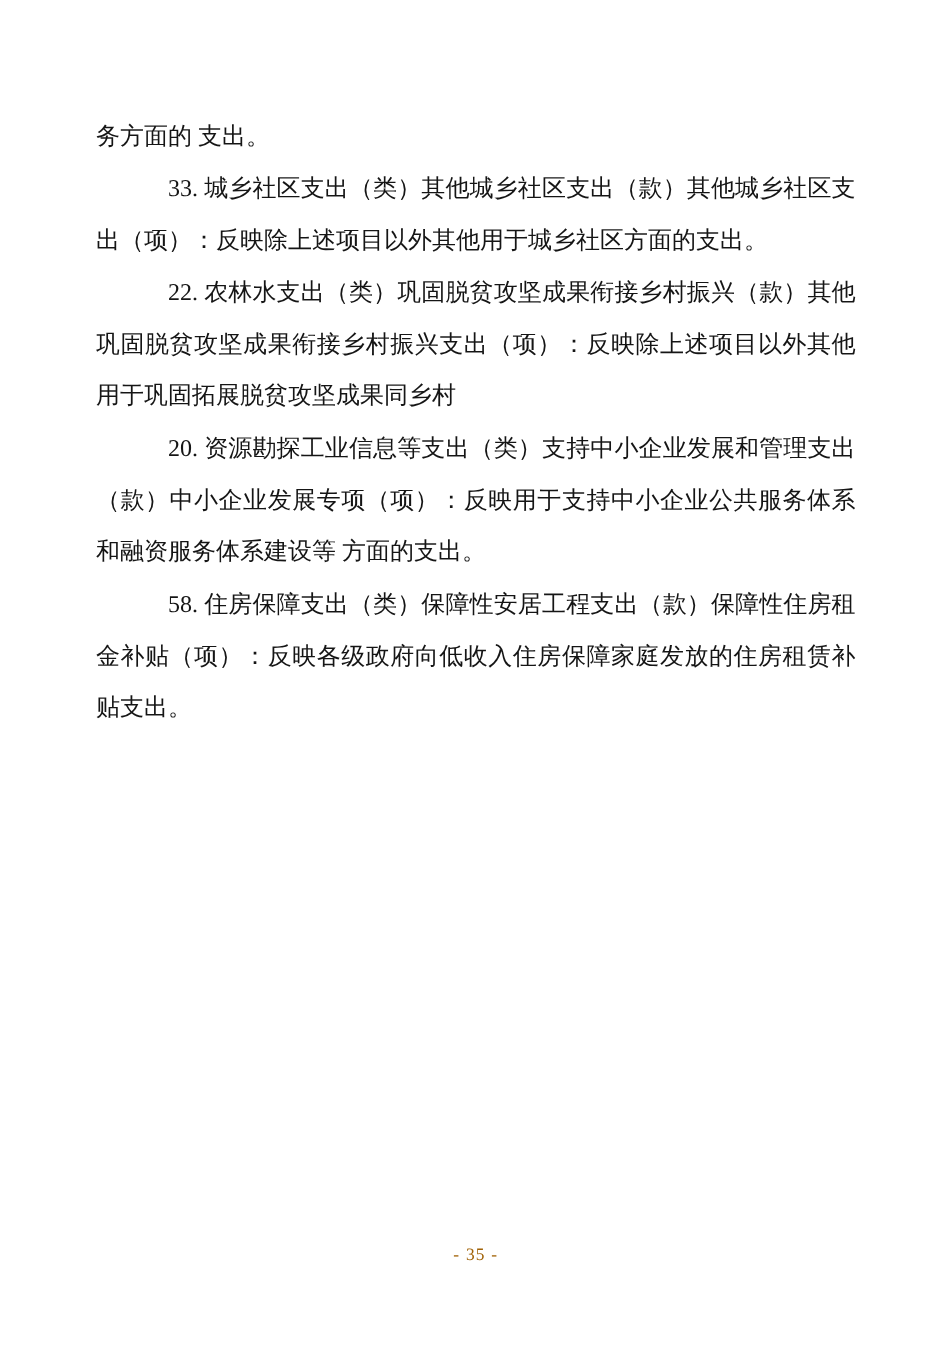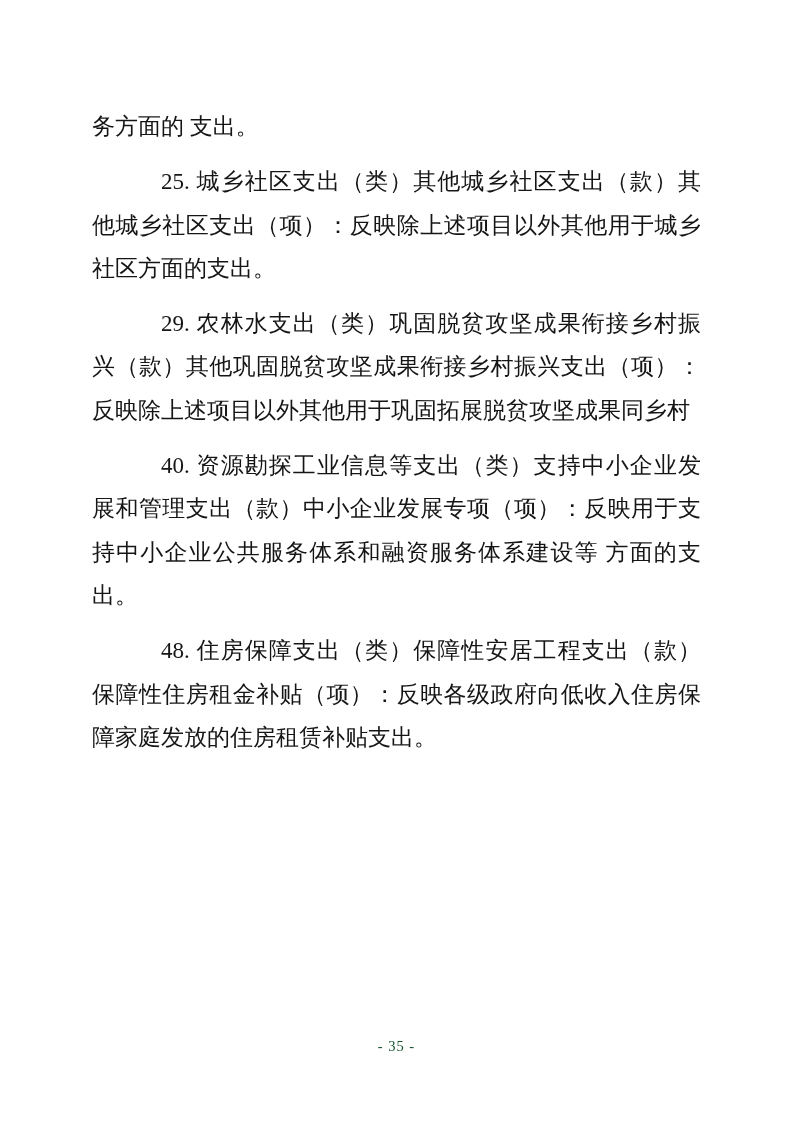--- a/index.html
+++ b/index.html
@@ -16,48 +16,48 @@
     font-family: "Liberation Serif", "DejaVu Serif", serif;
     color: #151515;
   }
   .content {
     position: absolute;
     left: 80px;
     top: 93px;
     width: 633px;
   }
   .para {
-    margin: 12px;
+    margin: 0;
     padding: 0;
-    font-size: 23px;
+    font-size: 20px;
     line-height: 43.3px;
     text-align: justify;
     text-justify: inter-ideograph;
     text-indent: 3em;
     word-break: break-all;
   }
   .para.no-indent {
     text-indent: 0;
   }
   .footer {
     position: absolute;
     left: 0;
     right: 0;
     top: 1038px;
     text-align: center;
     font-size: 14.5px;
-    color: #14532d;
+    color: #a16207;
     letter-spacing: 1px;
   }
 </style>
 </head>
 <body>
 
 <div class="page">
   <div class="content">
     <p class="para no-indent">务方面的 支出。</p>
-    <p class="para">25. 城乡社区支出（类）其他城乡社区支出（款）其他城乡社区支出（项）：反映除上述项目以外其他用于城乡社区方面的支出。</p>
-    <p class="para">29. 农林水支出（类）巩固脱贫攻坚成果衔接乡村振兴（款）其他巩固脱贫攻坚成果衔接乡村振兴支出（项）：反映除上述项目以外其他用于巩固拓展脱贫攻坚成果同乡村</p>
-    <p class="para">40. 资源勘探工业信息等支出（类）支持中小企业发展和管理支出（款）中小企业发展专项（项）：反映用于支持中小企业公共服务体系和融资服务体系建设等 方面的支出。</p>
-    <p class="para">48. 住房保障支出（类）保障性安居工程支出（款）保障性住房租金补贴（项）：反映各级政府向低收入住房保障家庭发放的住房租赁补贴支出。</p>
+    <p class="para">33. 城乡社区支出（类）其他城乡社区支出（款）其他城乡社区支出（项）：反映除上述项目以外其他用于城乡社区方面的支出。</p>
+    <p class="para">22. 农林水支出（类）巩固脱贫攻坚成果衔接乡村振兴（款）其他巩固脱贫攻坚成果衔接乡村振兴支出（项）：反映除上述项目以外其他用于巩固拓展脱贫攻坚成果同乡村</p>
+    <p class="para">20. 资源勘探工业信息等支出（类）支持中小企业发展和管理支出（款）中小企业发展专项（项）：反映用于支持中小企业公共服务体系和融资服务体系建设等 方面的支出。</p>
+    <p class="para">58. 住房保障支出（类）保障性安居工程支出（款）保障性住房租金补贴（项）：反映各级政府向低收入住房保障家庭发放的住房租赁补贴支出。</p>
   </div>
   <div class="footer">- 35 -</div>
 </div>
 
 </body></html>

